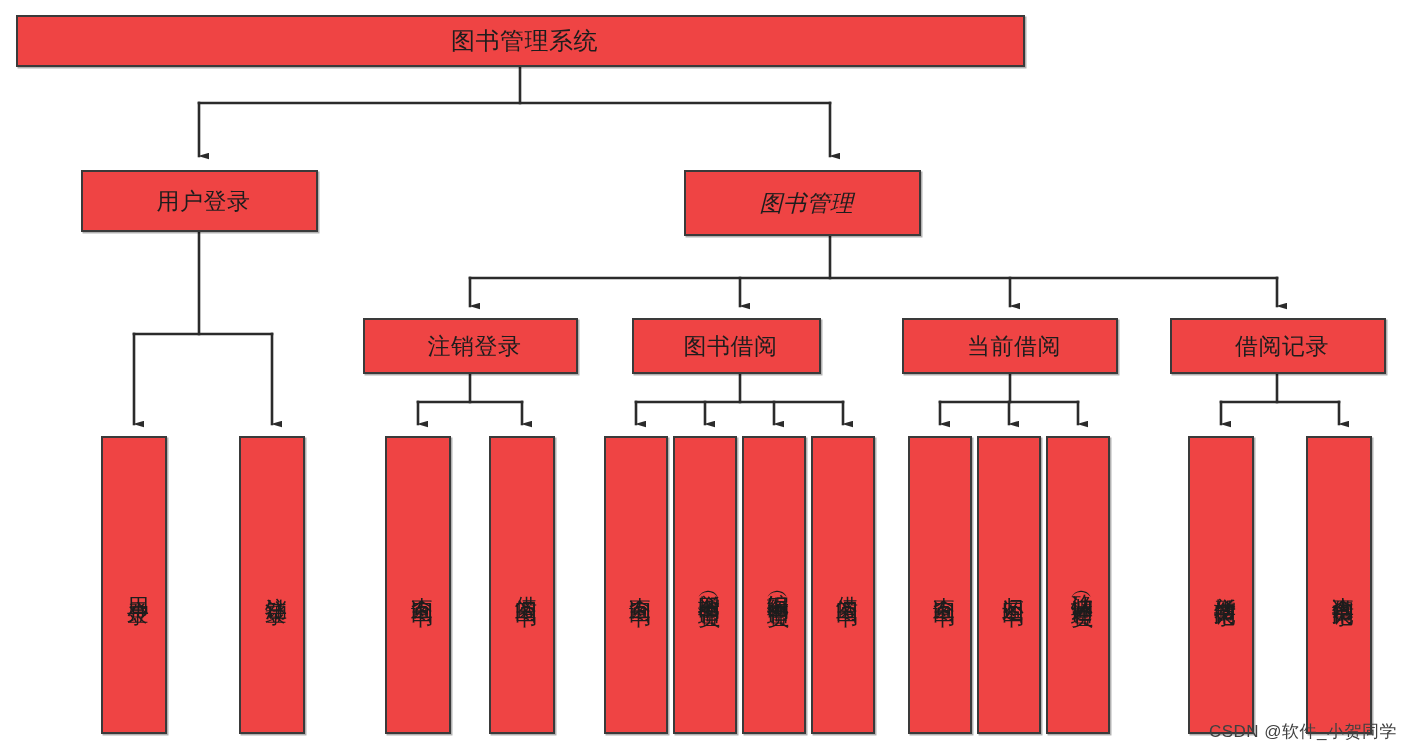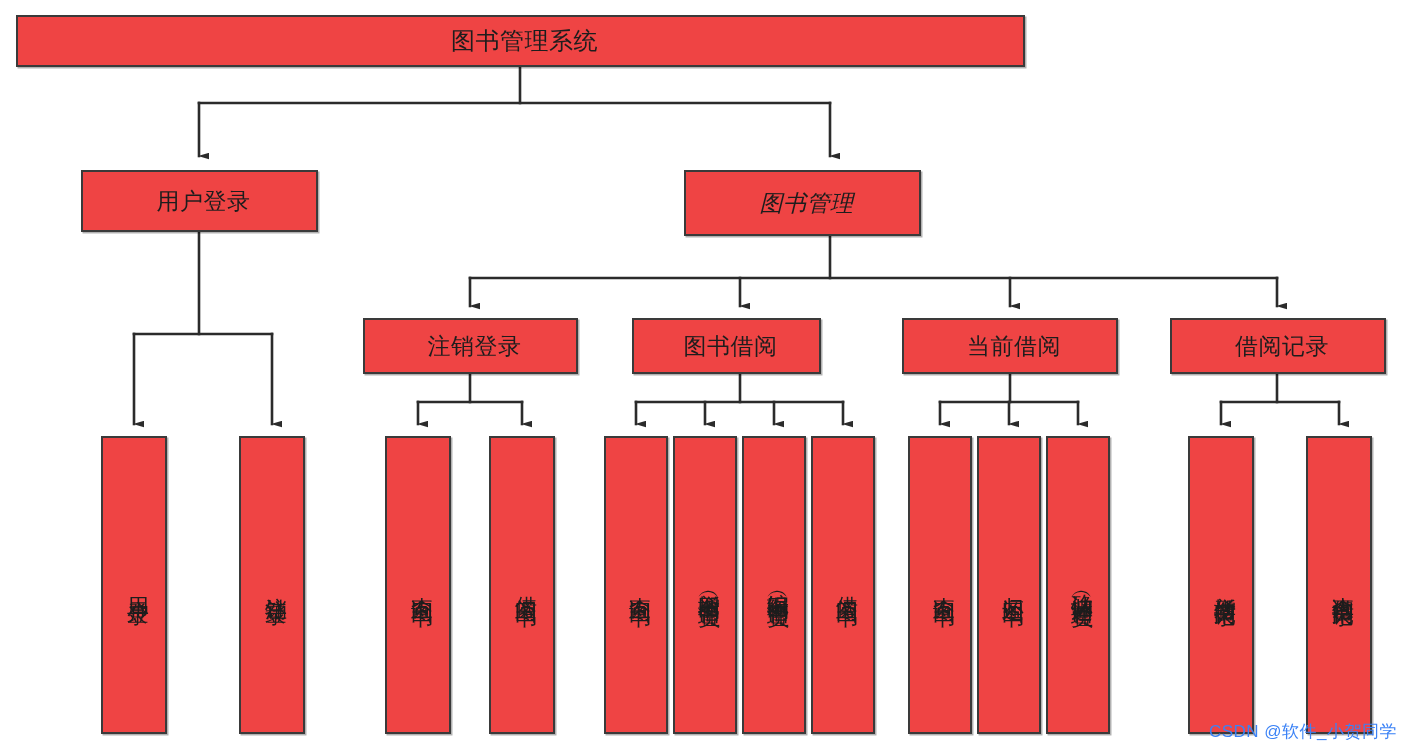--- a/index.html
+++ b/index.html
@@ -67,21 +67,21 @@
   }
   .node.root .node-label { font-size: 24px; }
   .node.level2 .node-label { font-size: 23px; }
   .node.level3 .node-label { font-size: 23px; }
 
   #watermark {
     position: absolute;
     right: 8px;
     bottom: 4px;
     font-size: 17px;
-    color: #3b82f6;
+    color: #404040;
     letter-spacing: 0.5px;
     white-space: nowrap;
     pointer-events: none;
   }
 </style>
 </head>
 <body>
 
 <div id="diagram-root">
 

